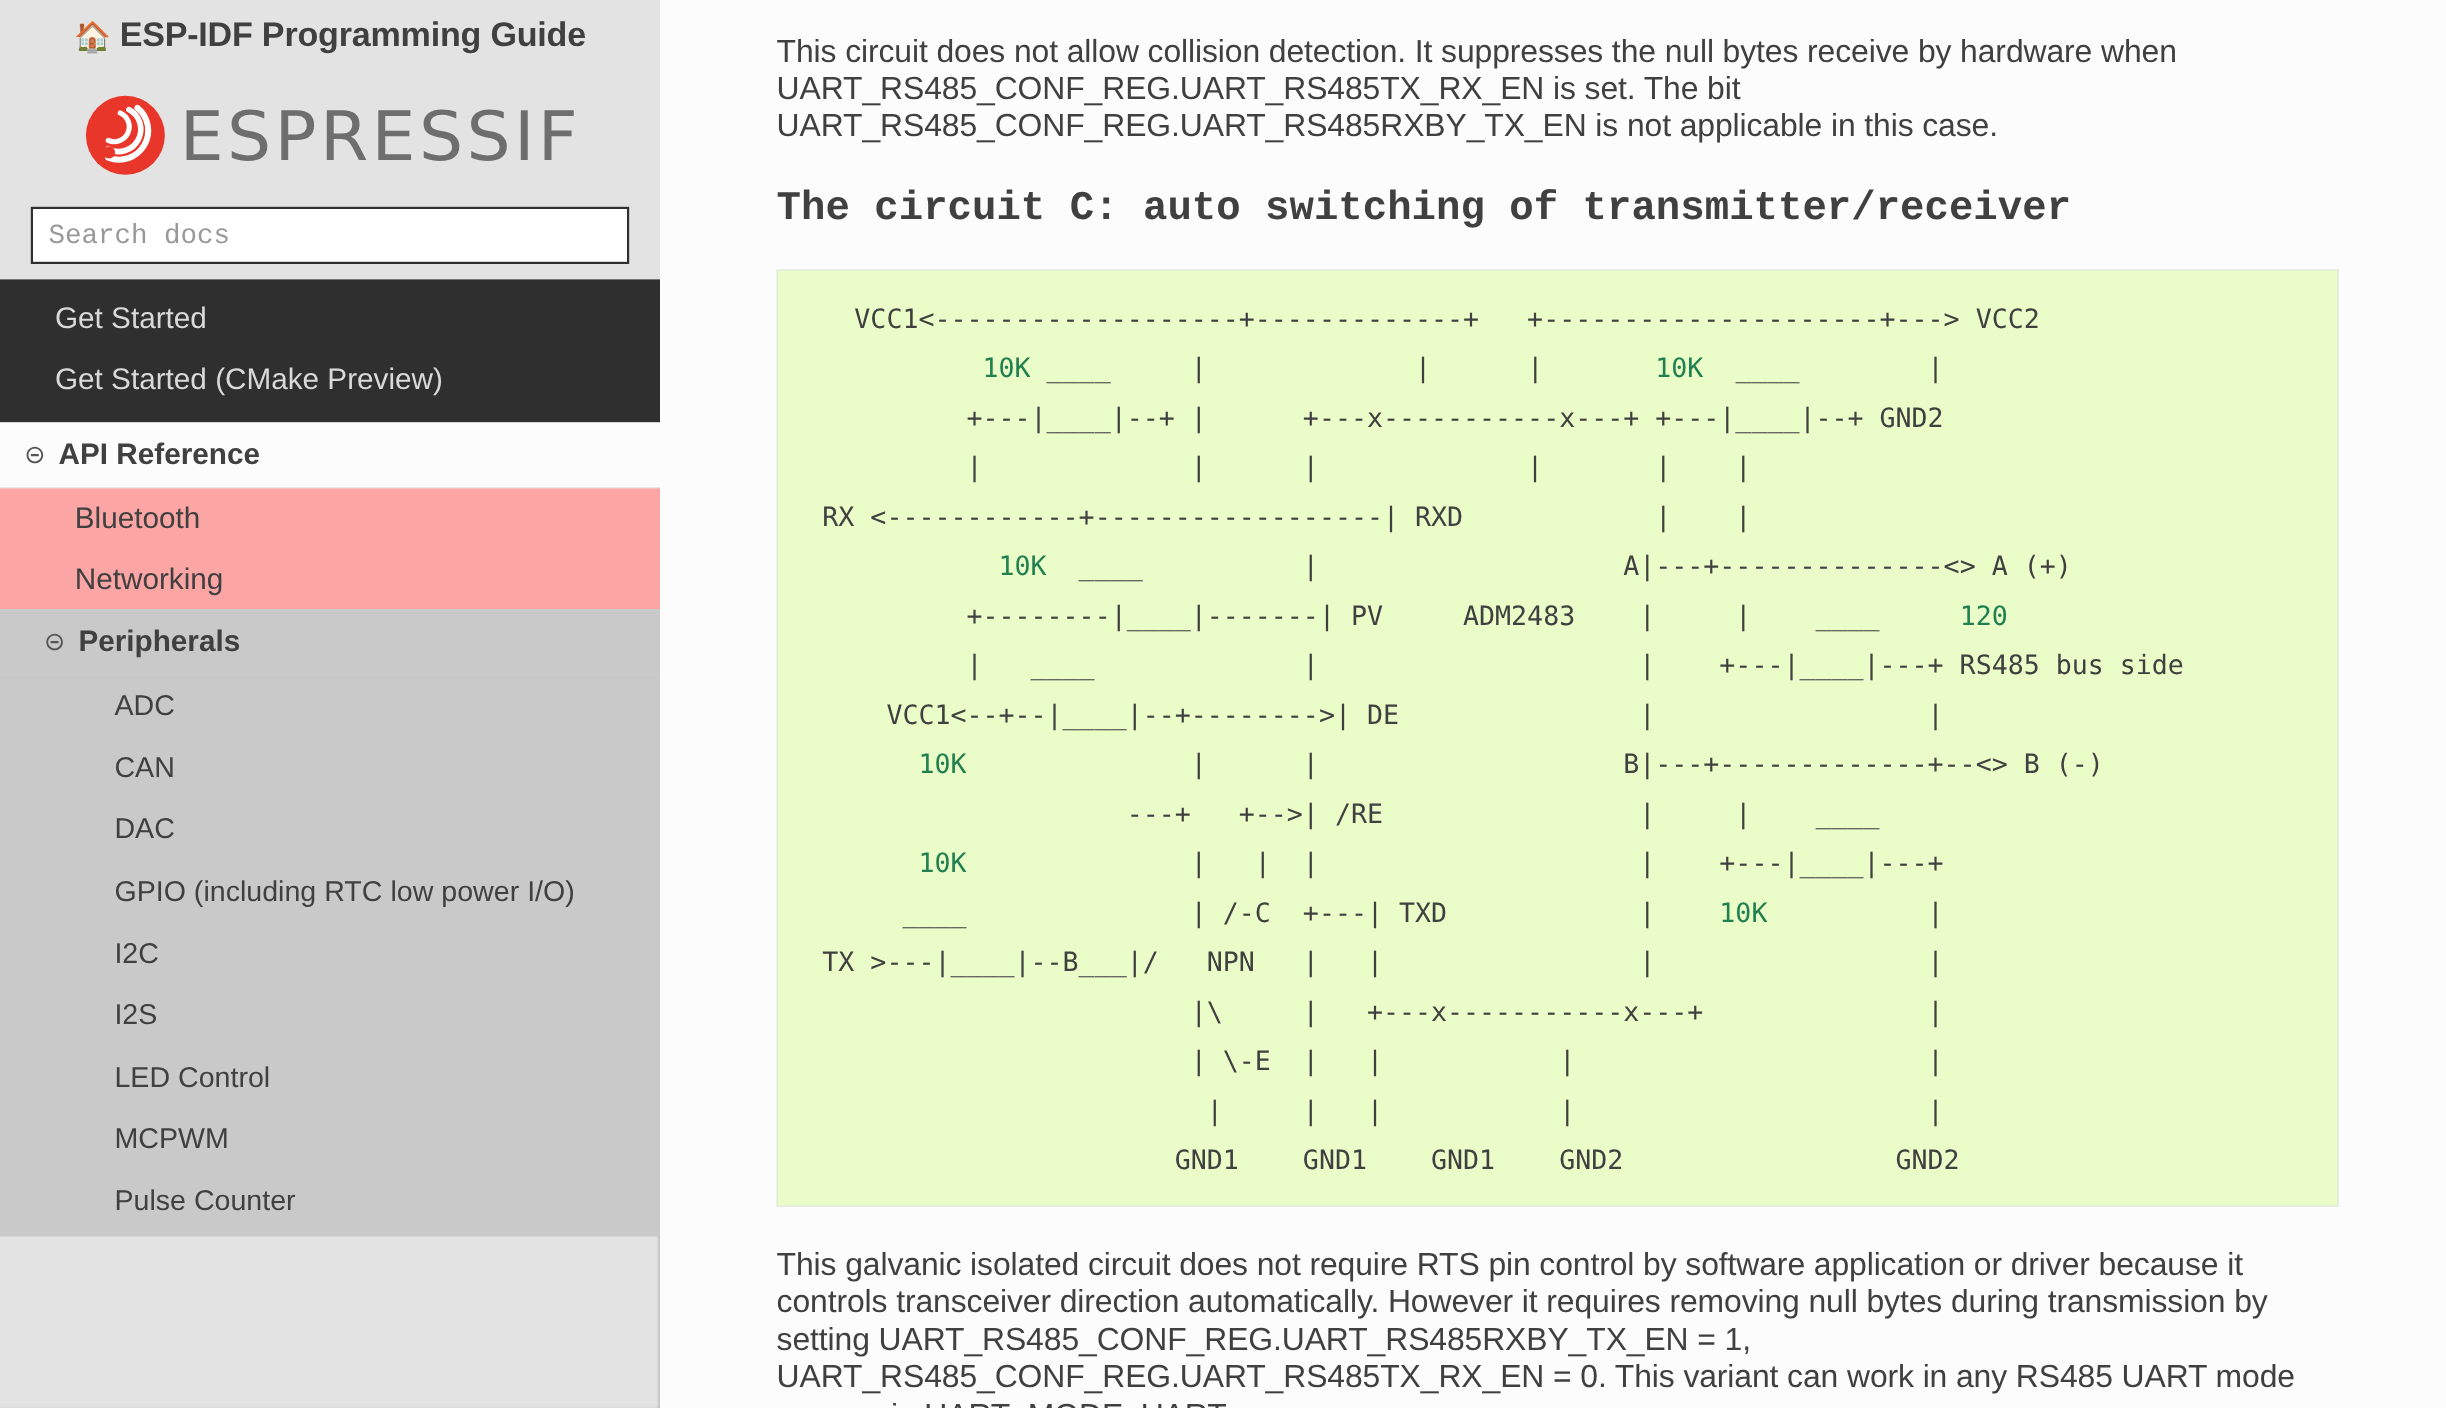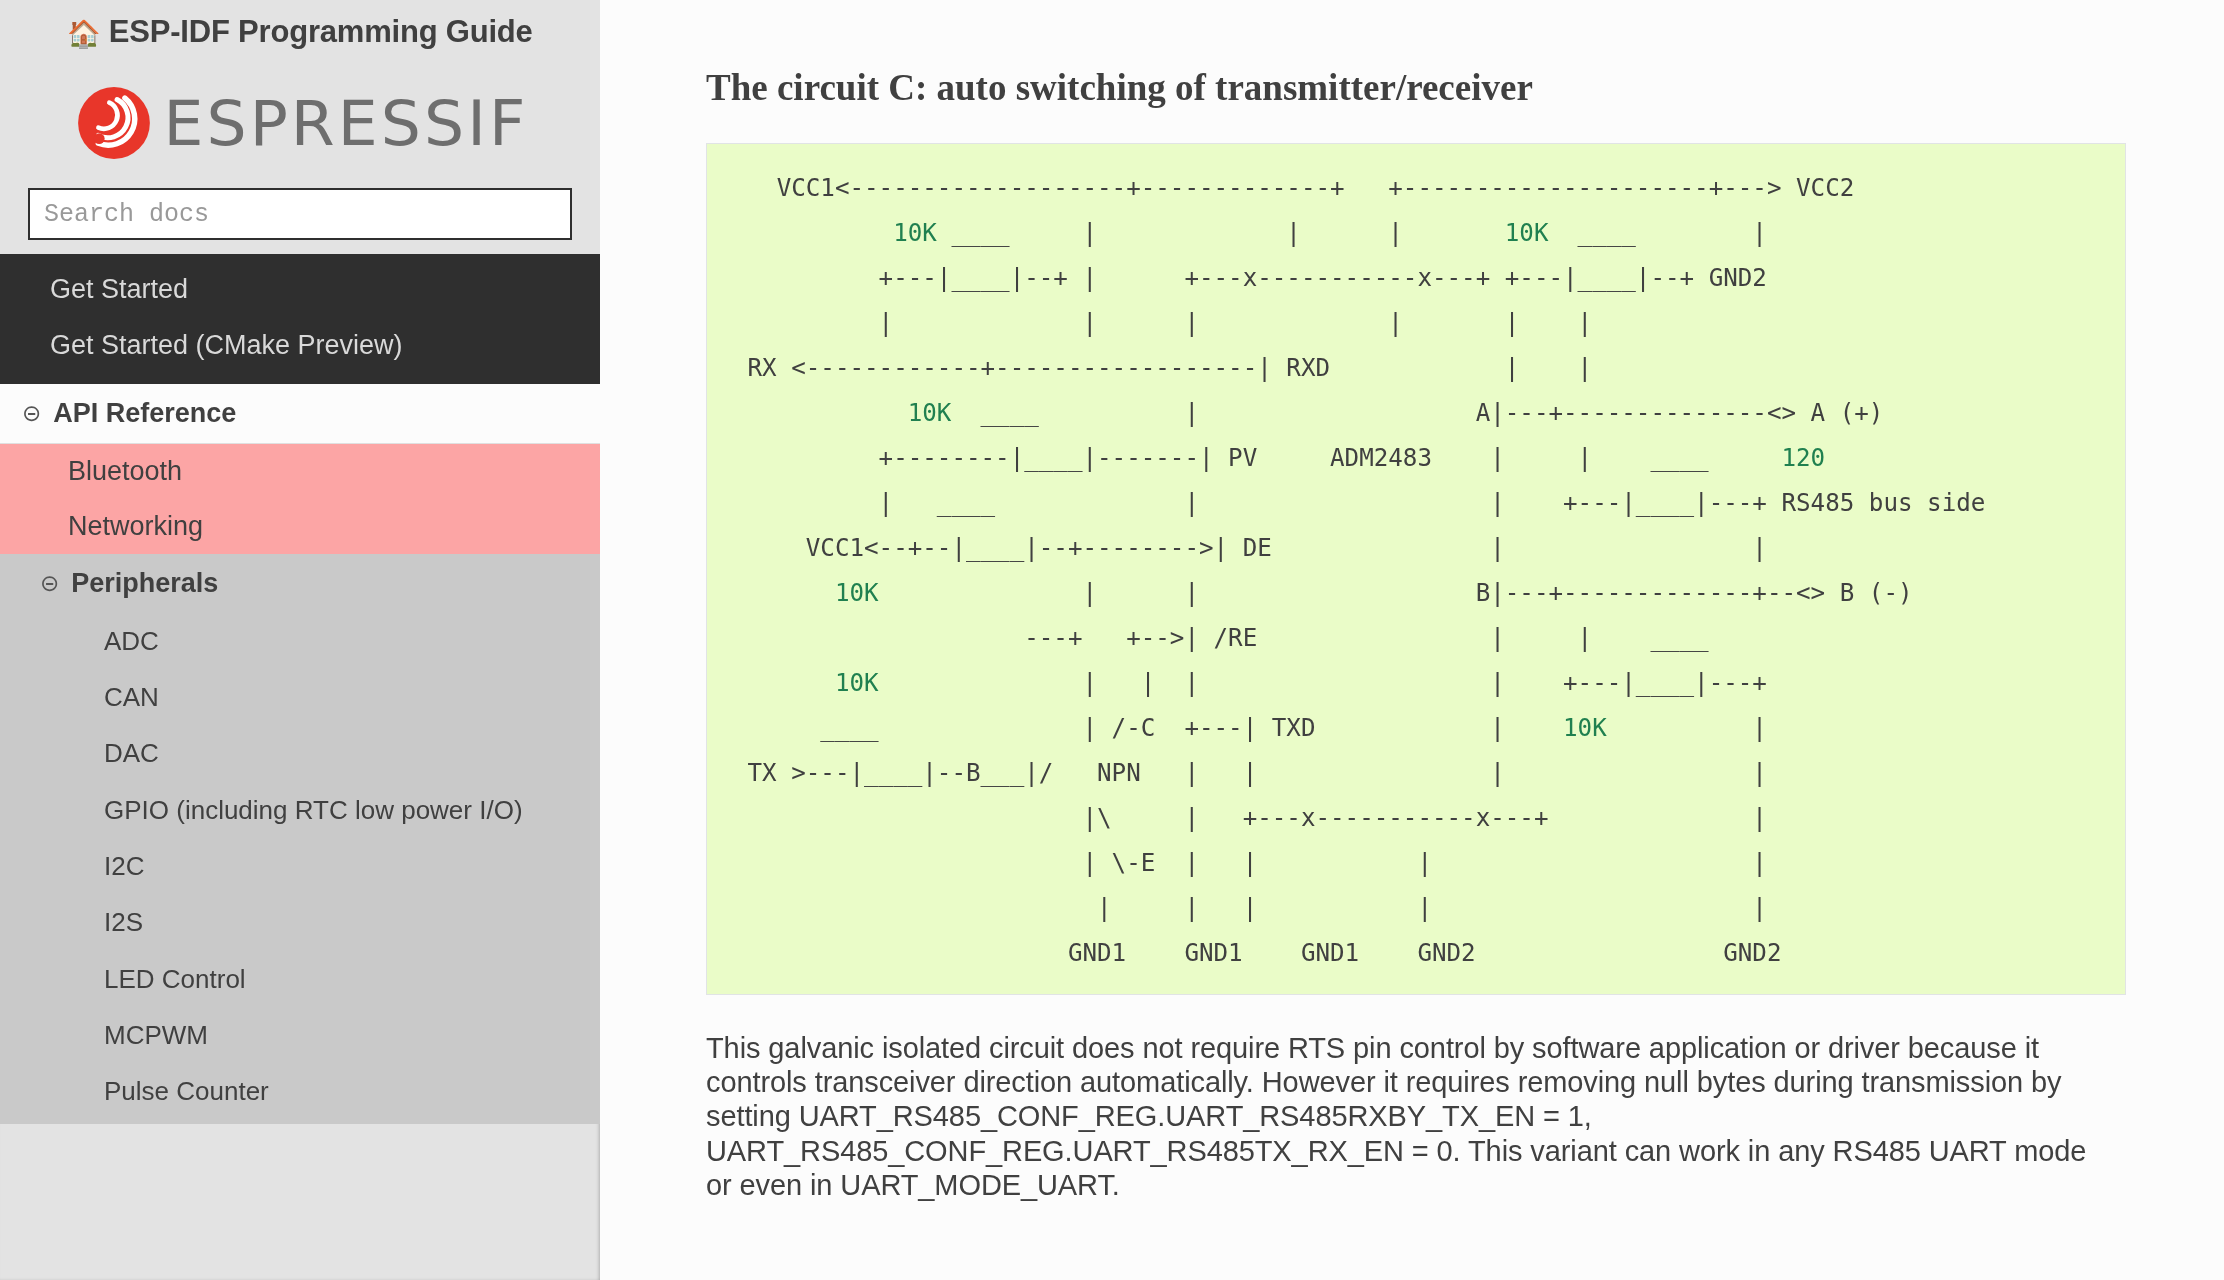--- a/index.html
+++ b/index.html
@@ -151,21 +151,21 @@
   }
   #main p {
     font-size: 29px;
     line-height: 1.18;
     color: #404040;
     margin: 0 0 30px 0;
     max-width: 1400px;
     letter-spacing: -0.1px;
   }
   #main h2 {
-    font-family: Liberation Serif, serif;
+    font-family: Liberation Mono, monospace;
     font-size: 37px;
     font-weight: bold;
     color: #404040;
     margin: 36px 0 34px 0;
   }
   .ascii-box {
     background: #eafcc8;
     border: 1px solid #e1e4e5;
     padding: 22px 26px 18px 26px;
     margin: 0 0 36px 0;
@@ -245,20 +245,21 @@
         <a class="nav-l3" href="#">LED Control</a>
         <a class="nav-l3" href="#">MCPWM</a>
         <a class="nav-l3" href="#">Pulse Counter</a>
       </div>
 
     </div>
   </nav>
 
   <main id="main">
 
+    <p>This circuit does not allow collision detection. It suppresses the null bytes receive by hardware when UART_RS485_CONF_REG.UART_RS485TX_RX_EN is set. The bit UART_RS485_CONF_REG.UART_RS485RXBY_TX_EN is not applicable in this case.</p>
 
     <h2>The circuit C: auto switching of transmitter/receiver</h2>
 
     <div class="ascii-box">
       <pre class="ascii" id="ascii-diagram">   VCC1&lt;-------------------+-------------+   +---------------------+---&gt; VCC2
            <span class="num">10K</span> ____     |             |      |       <span class="num">10K</span>  ____        |
           +---|____|--+ |      +---x-----------x---+ +---|____|--+ GND2
           |             |      |             |       |    |
  RX &lt;------------+------------------| RXD            |    |
             <span class="num">10K</span>  ____          |                   A|---+--------------&lt;&gt; A (+)

